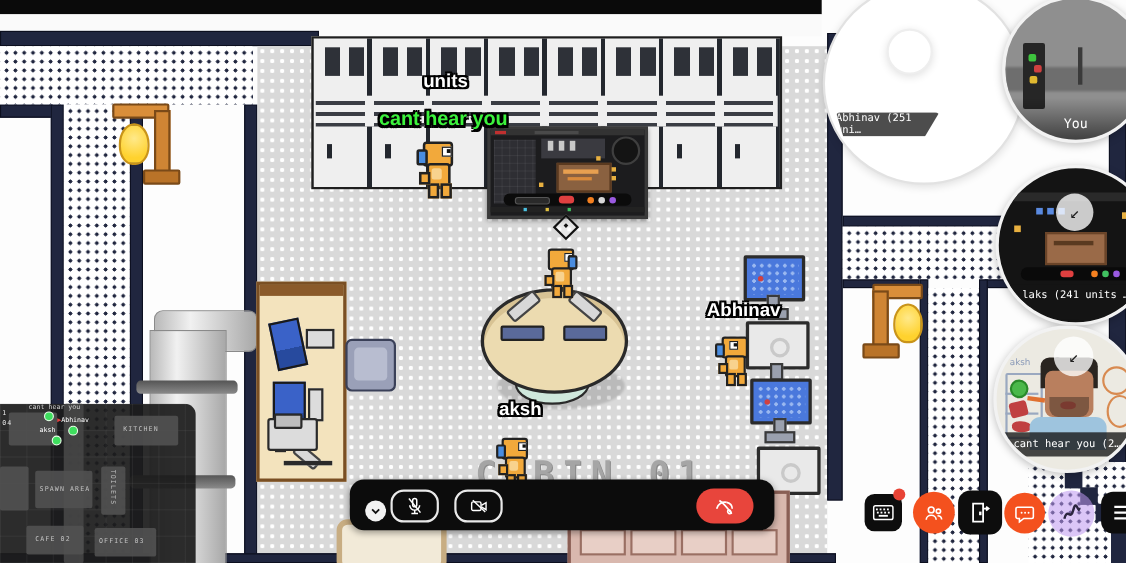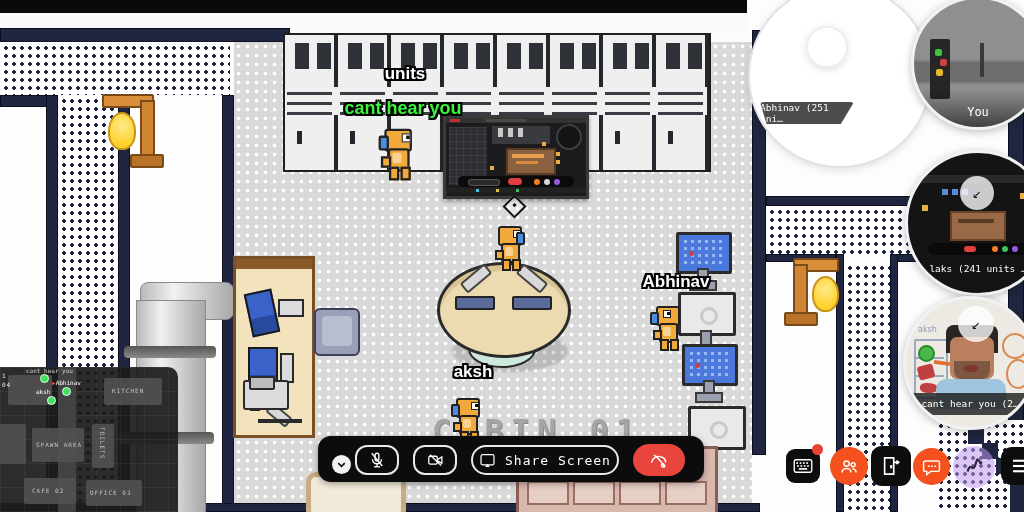--- a/index.html
+++ b/index.html
@@ -349,27 +349,20 @@
           <line x1="5" y1="3" x2="19" y2="20"></line>
       </svg>
     </div>
     <div class="tb-btn" style="left:95px;top:9px;width:44px;height:30px;">
       <svg width="19" height="17" viewBox="0 0 24 24" fill="none" stroke="#fff" stroke-width="1.8">
         <rect x="2.5" y="6" width="12" height="11" rx="2"></rect>
           <path d="M15 10.5 21 7v9l-6-3.5"></path>
           <line x1="4" y1="4" x2="20" y2="19"></line>
       </svg>
     </div>
-    <div class="tb-btn pill" style="left:153px;top:9px;width:148px;height:30px;">
-      <svg width="17" height="15" viewBox="0 0 24 22" fill="none" stroke="#fff" stroke-width="1.8">
-        <rect x="2.5" y="2.5" width="19" height="15" rx="2.5"></rect>
-          <path d="M12 16 l-3.5 4.5 h7 z" fill="#fff" stroke="none"></path>
-      </svg>
-      <span class="tb-label">Share Screen</span>
-    </div>
     <div class="tb-leave" style="left:315px;top:8px;width:52px;height:32px;">
       <svg width="24" height="20" viewBox="0 0 28 24" fill="none" stroke="#fff" stroke-width="1.8">
         <path d="M5 15c1-5 6-8 11-7"></path>
           <path d="M16 8c4 1 6 4 6 7"></path>
           <path d="M8 6 C14 10, 18 16, 21 20"></path>
           <path d="M21 20c-2 1-4 0-4-2s3-3 4 2z"></path>
       </svg>
     </div>
   </div>
 

